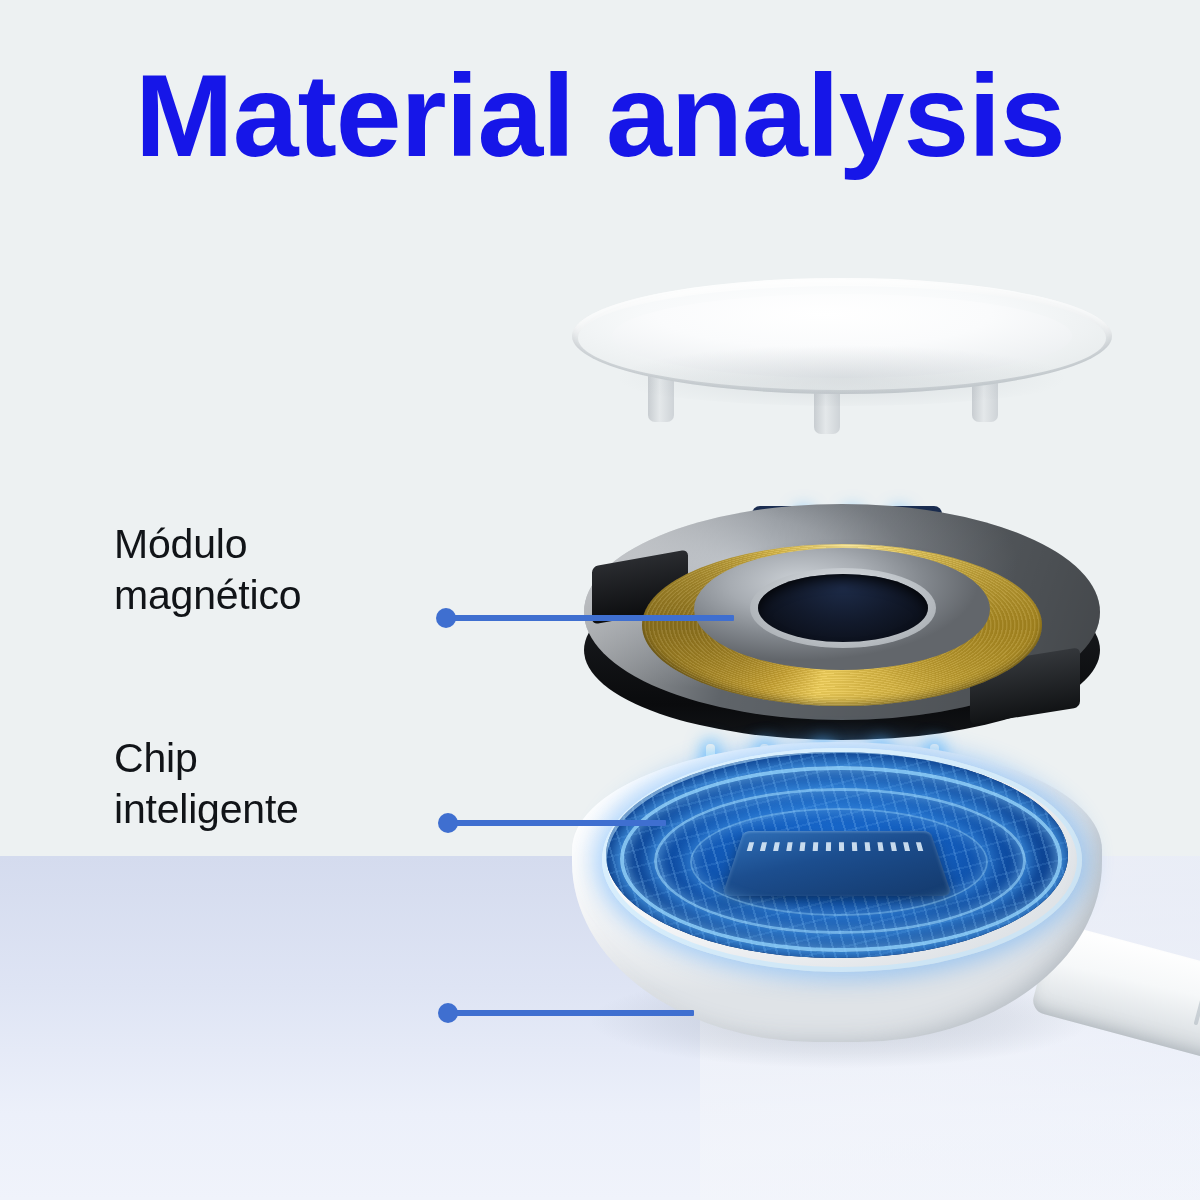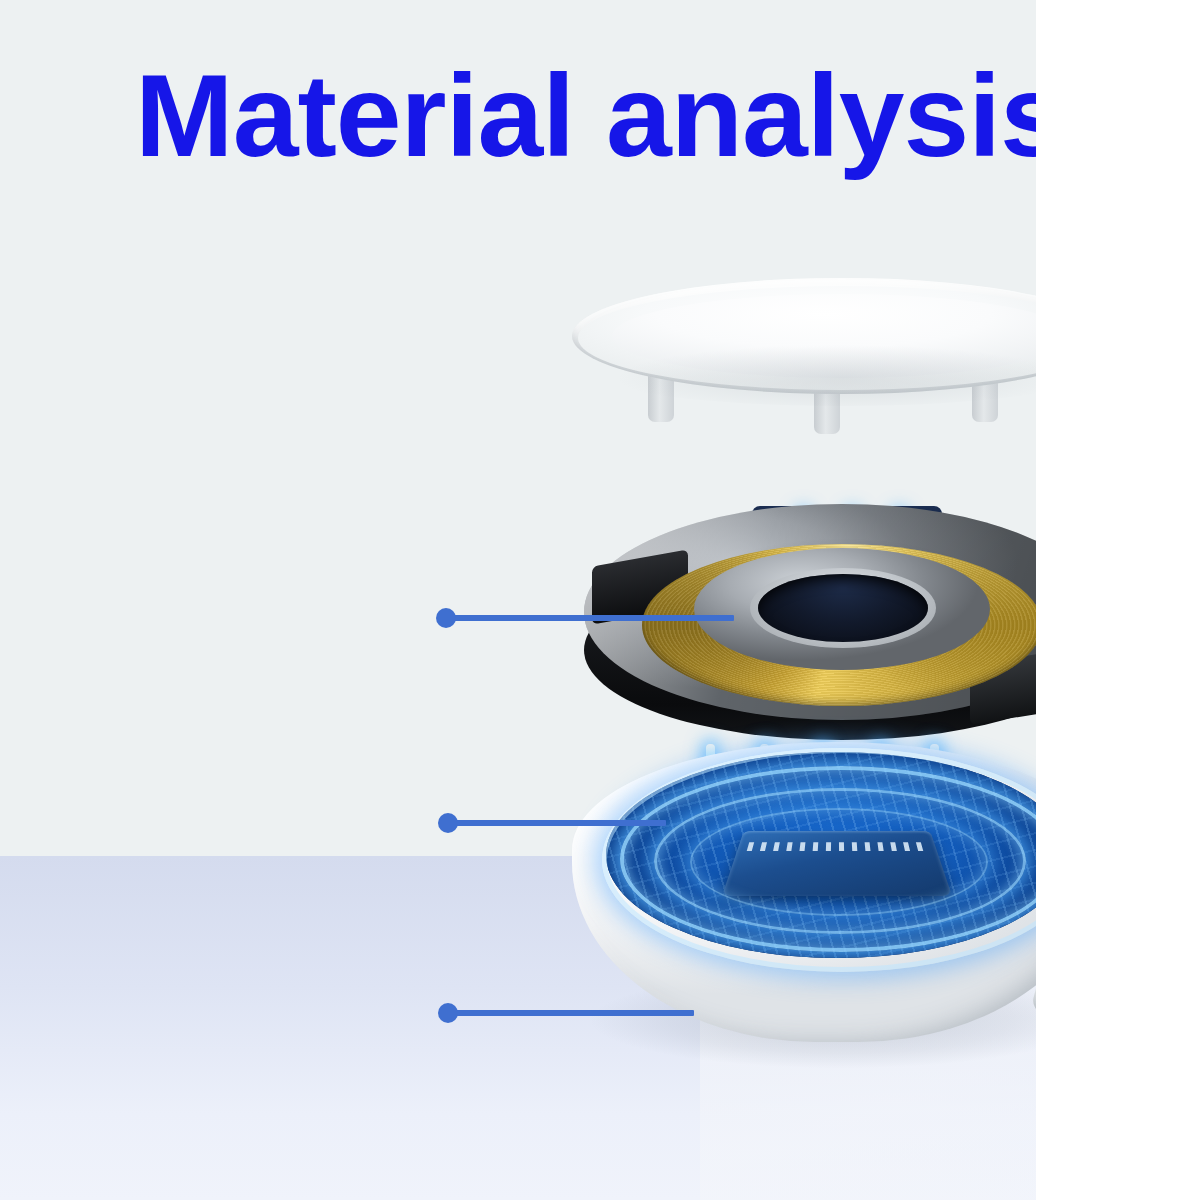--- a/index.html
+++ b/index.html
@@ -7,21 +7,21 @@
     margin: 0;
     padding: 0;
     background: #ffffff;
   }
   body {
     font-family: "Liberation Sans", sans-serif;
   }
 
   #stage {
     position: relative;
-    width: 1036px;
+    width: 1200px;
     height: 1200px;
     overflow: hidden;
     background: #eef1f3;
   }
 
   
   .bg-top {
     position: absolute;
     left: 0; top: 0;
     width: 1200px; height: 856px;
@@ -417,20 +417,24 @@
         <div class="glow-arc arc-1"></div>
         <div class="glow-arc arc-2"></div>
         <div class="glow-arc arc-3"></div>
       </div>
       <div class="cavity-rim"></div>
       <div class="base-cable-seam"></div>
     </div>
 
   </div>
 
+  <div class="label label-1">Módulo
+magnético</div>
+  <div class="label label-2">Chip
+inteligente</div>
 
   <div class="leader leader-1">
     <div class="line"></div>
     <div class="dot"></div>
   </div>
   <div class="leader leader-2">
     <div class="line"></div>
     <div class="dot"></div>
   </div>
   <div class="leader leader-3">

